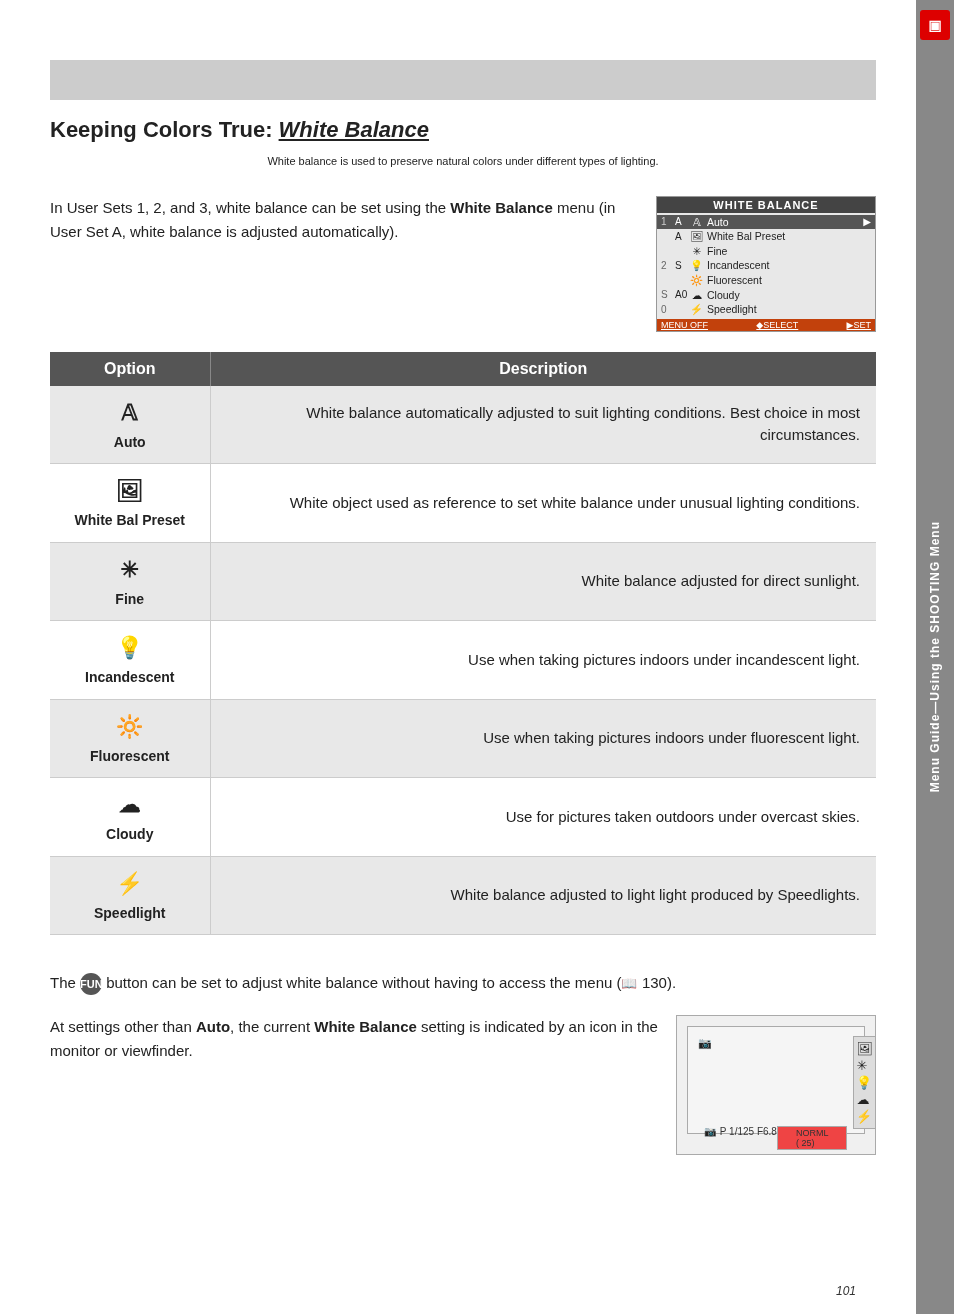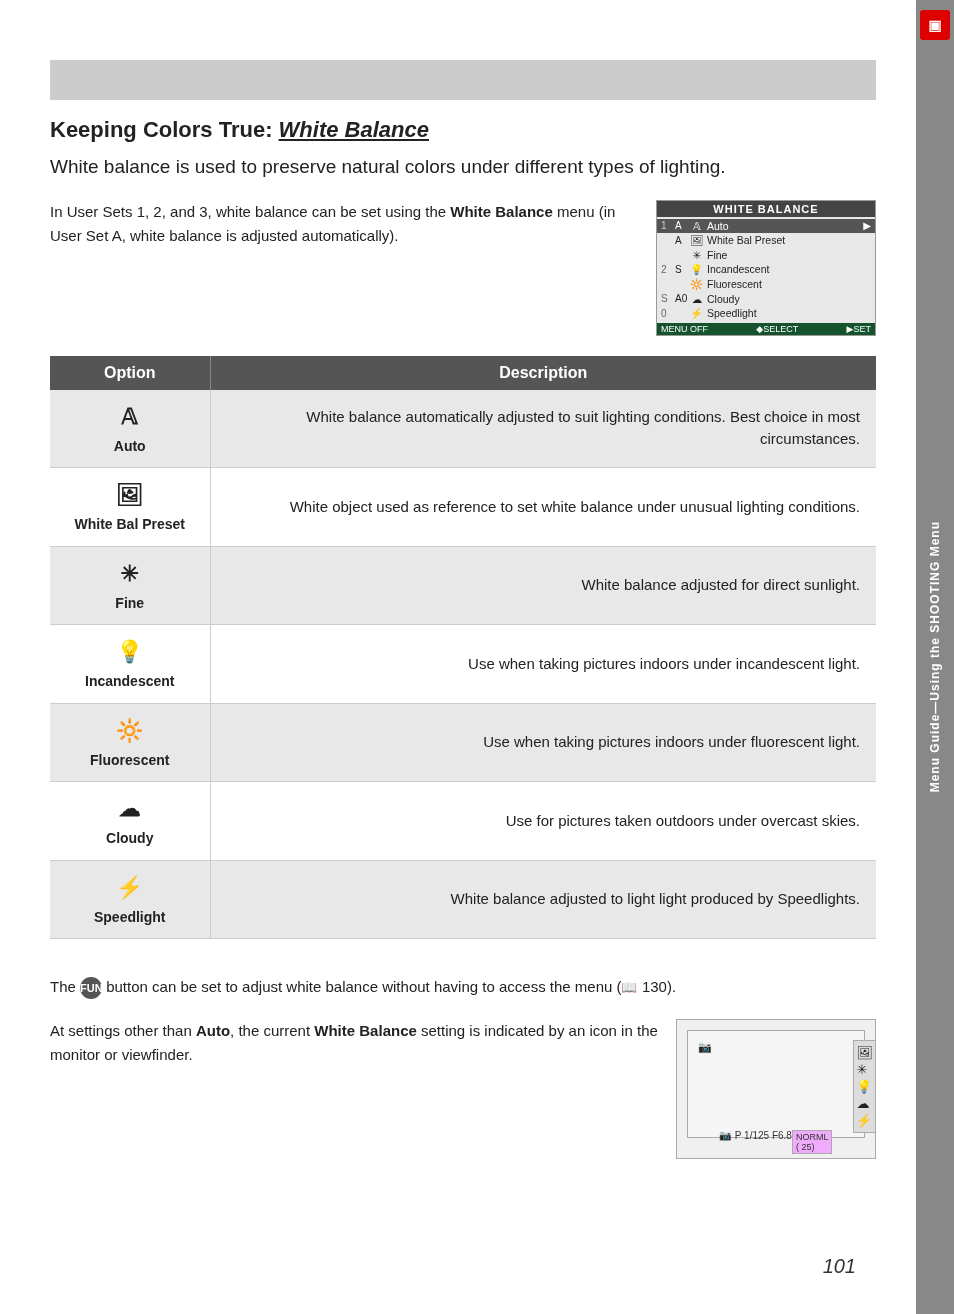--- a/index.html
+++ b/index.html
@@ -69,23 +69,24 @@
       font-weight: bold;
       margin-bottom: 10px;
     }
 
     .page-title em {
       font-style: italic;
       text-decoration: underline;
     }
 
     .intro-text {
-      font-size: 19px;
-      margin-bottom: 18px;
+      font-size: 11px;
+      margin-bottom: 26px;
       line-height: 1.5;
+      text-align: center;
     }
 
     .two-col-intro {
       display: flex;
       gap: 20px;
       margin-bottom: 20px;
       align-items: flex-start;
     }
 
     .intro-left {
@@ -156,26 +157,27 @@
     .camera-menu-row .row-label {
       flex: 1;
       padding-left: 2px;
     }
 
     .camera-menu-row .row-arrow {
       font-size: 10px;
     }
 
     .camera-menu-footer {
-      background: #14532d;
+      background: #c2410c;
       color: #fff;
       font-size: 9px;
       padding: 1px 4px;
       display: flex;
       justify-content: space-between;
+      text-decoration: underline;
     }
 
     
     .options-table {
       width: 100%;
       border-collapse: collapse;
       margin-bottom: 36px;
     }
 
     .options-table thead tr th {
@@ -310,23 +312,23 @@
     .vf-top-icon {
       position: absolute;
       top: 10px;
       left: 10px;
       font-size: 11px;
       color: #333;
     }
 
     .page-number {
       position: absolute;
-      bottom: 36px;
+      bottom: 16px;
       right: 60px;
-      font-size: 20px;
+      font-size: 12px;
       font-style: italic;
       color: #333;
     }
 
     .top-bar {
       height: 40px;
       background: #ccc;
       margin-bottom: 0;
     }
   </style>
@@ -510,21 +512,21 @@
         </div>
         <div class="vf-icons-right">
           <span>🖼</span>
           <span>✳</span>
           <span>💡</span>
           <span>☁</span>
           <span>⚡</span>
         </div>
         <div class="vf-bottom-bar">
           <span>📷 P  1/125  F6.8</span>
-          <span style="font-size:9px;background:#f0abfc;border:1px solid #aaa;padding:1px 3px;">NORML<br>(  25)</span>
+          <span style="font-size:9px;background:#ef4444;border:1px solid #aaa;padding:1px 18px;">NORML<br>(  25)</span>
         </div>
       </div>
     </div>
 
     
     <div class="page-number">101</div>
 
   </div>
 
   <div class="right-sidebar">

